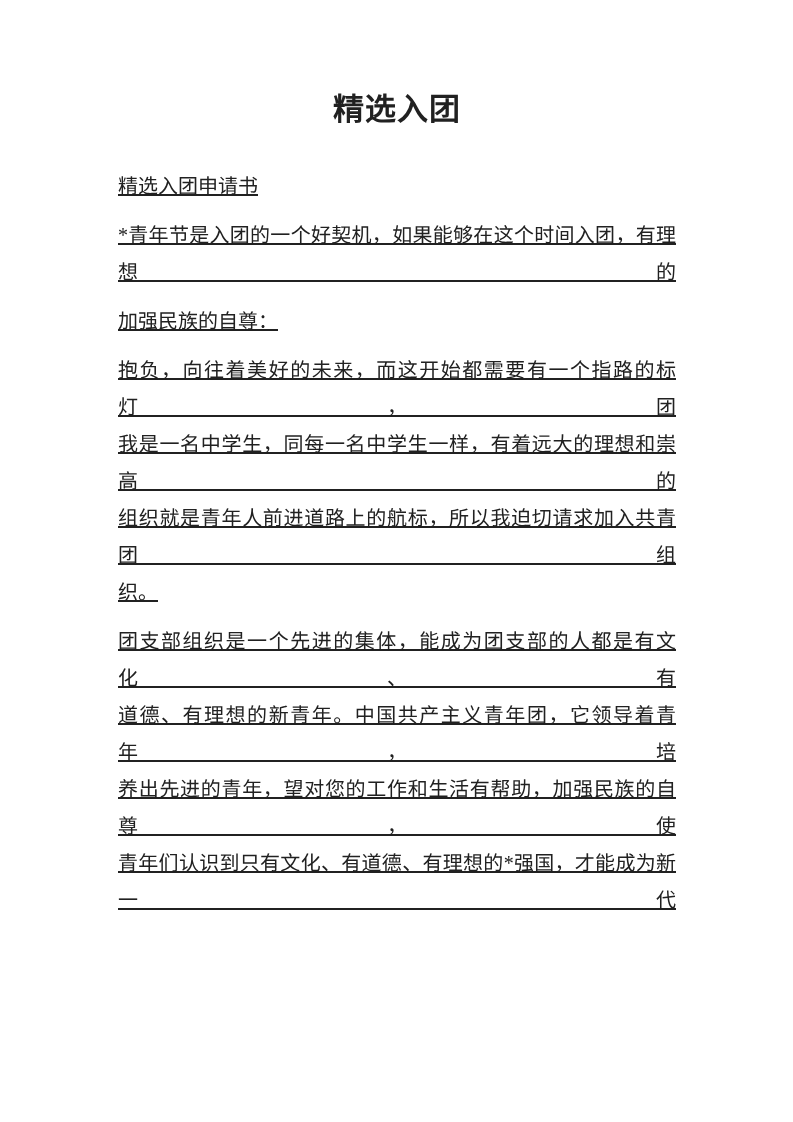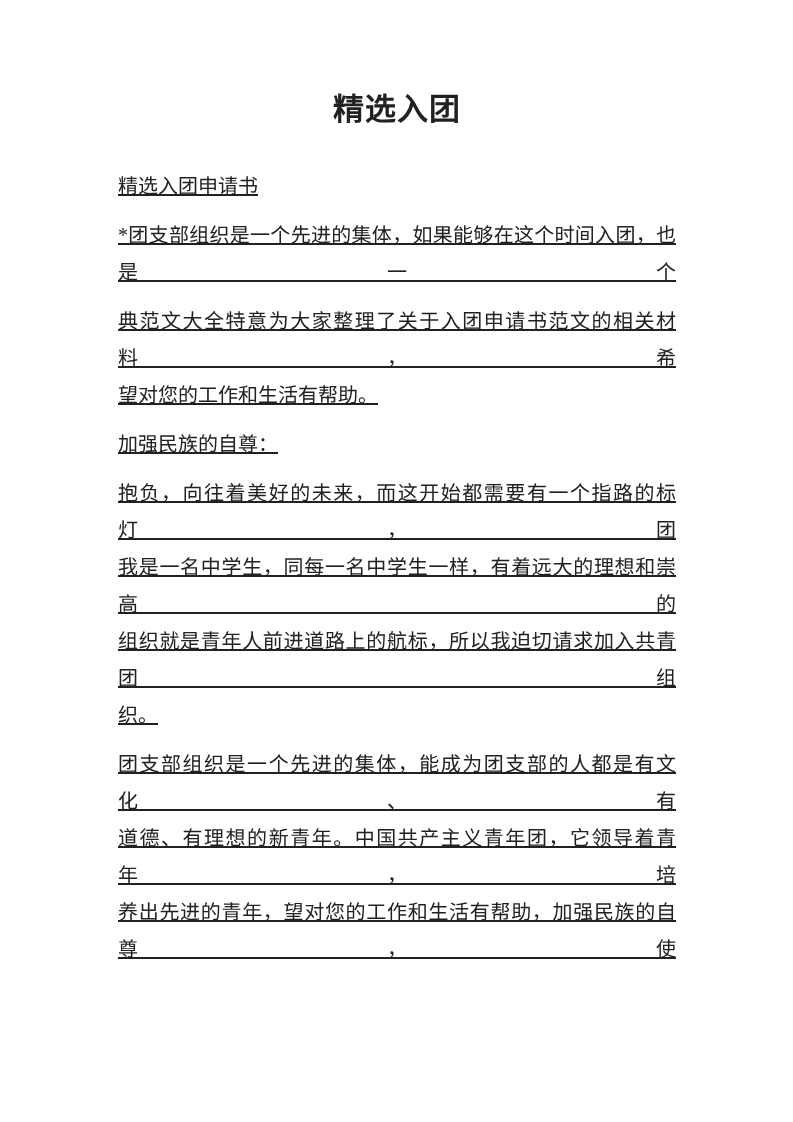--- a/index.html
+++ b/index.html
@@ -56,34 +56,31 @@
 <body>
 
 <div class="doc-page">
   <h1 class="doc-title">精选入团</h1>
 
   <div class="doc-body" id="doc-body">
       <p class="paragraph">
         <span class="text-line last-line">精选入团申请书</span>
       </p>
       <p class="paragraph">
-        <span class="text-line">*团支部组织是一个先进的集体，如果能够在这个时间入团，也是一个</span>
-      </p>
-      <p class="paragraph">
-        <span class="text-line">典范文大全特意为大家整理了关于入团申请书范文的相关材料，希</span>
-        <span class="text-line last-line">望对您的工作和生活有帮助。</span>
+        <span class="text-line">*青年节是入团的一个好契机，如果能够在这个时间入团，有理想的</span>
       </p>
       <p class="paragraph">
         <span class="text-line last-line">加强民族的自尊：</span>
       </p>
       <p class="paragraph">
         <span class="text-line">抱负，向往着美好的未来，而这开始都需要有一个指路的标灯，团</span>
         <span class="text-line">我是一名中学生，同每一名中学生一样，有着远大的理想和崇高的</span>
         <span class="text-line">组织就是青年人前进道路上的航标，所以我迫切请求加入共青团组</span>
         <span class="text-line last-line">织。</span>
       </p>
       <p class="paragraph">
         <span class="text-line">团支部组织是一个先进的集体，能成为团支部的人都是有文化、有</span>
         <span class="text-line">道德、有理想的新青年。中国共产主义青年团，它领导着青年，培</span>
         <span class="text-line">养出先进的青年，望对您的工作和生活有帮助，加强民族的自尊，使</span>
+        <span class="text-line">青年们认识到只有文化、有道德、有理想的*强国，才能成为新一代</span>
       </p>
     </div>
 </div>
 
 </body></html>

